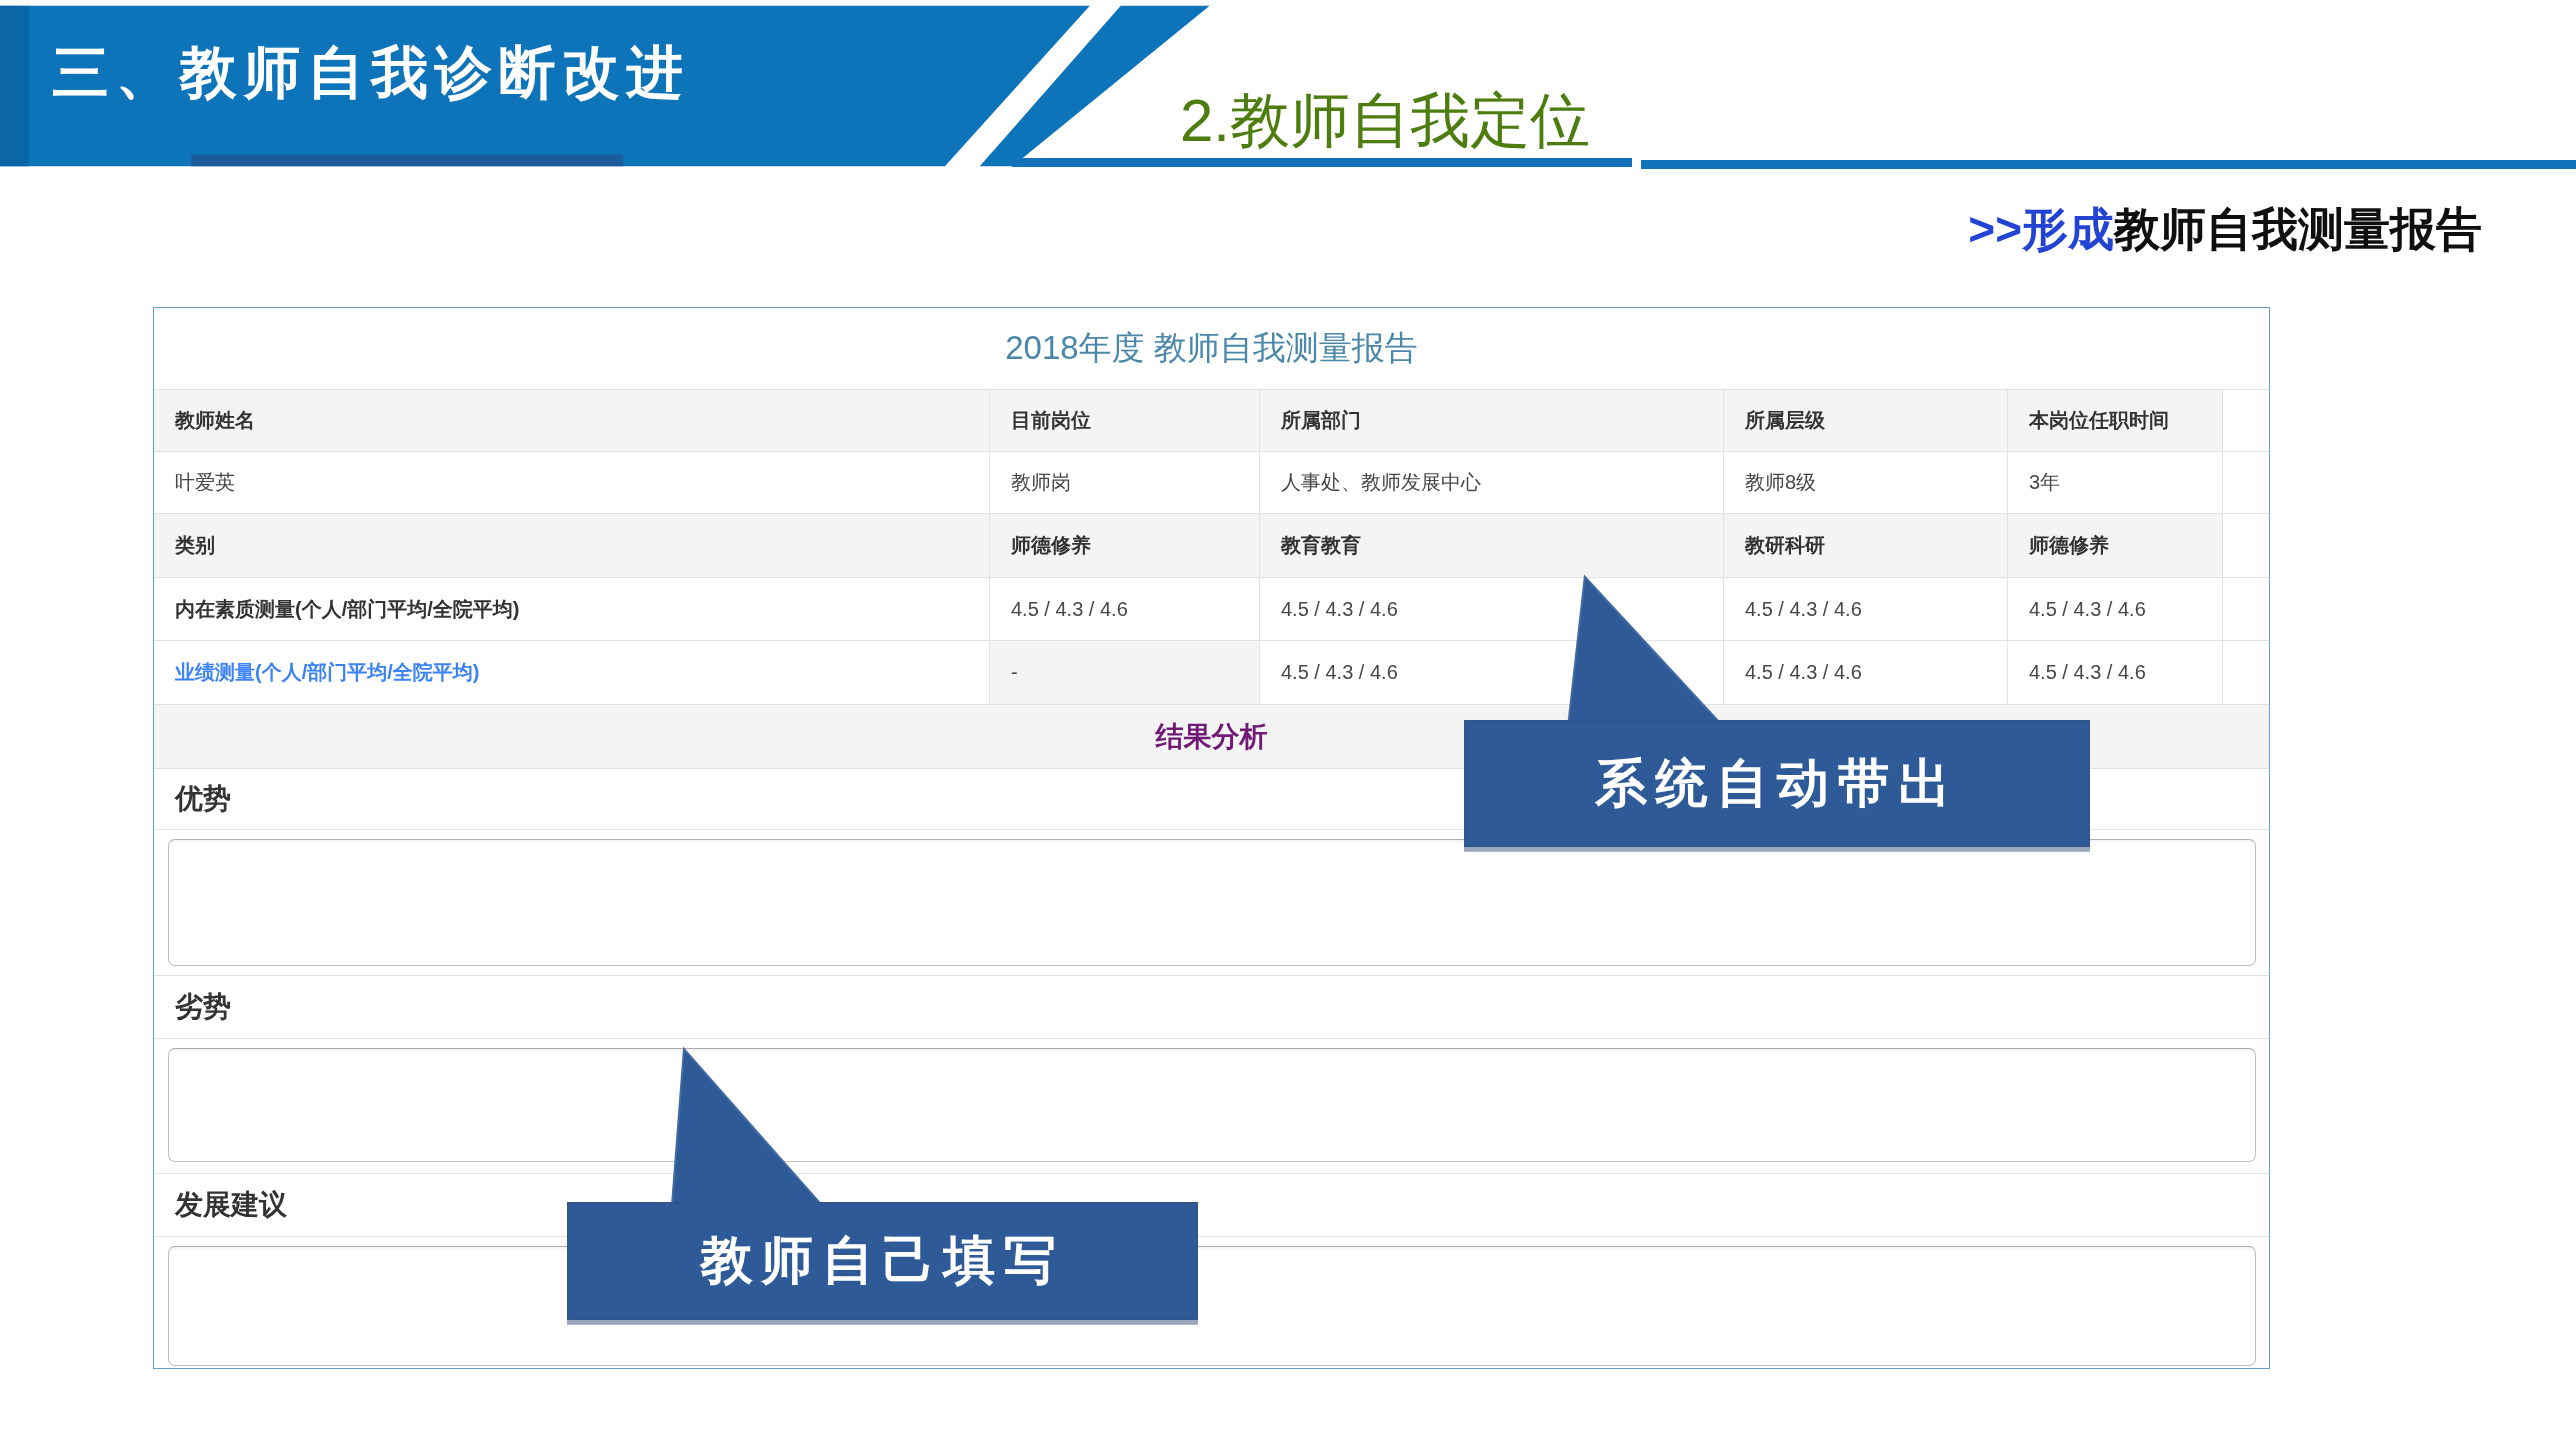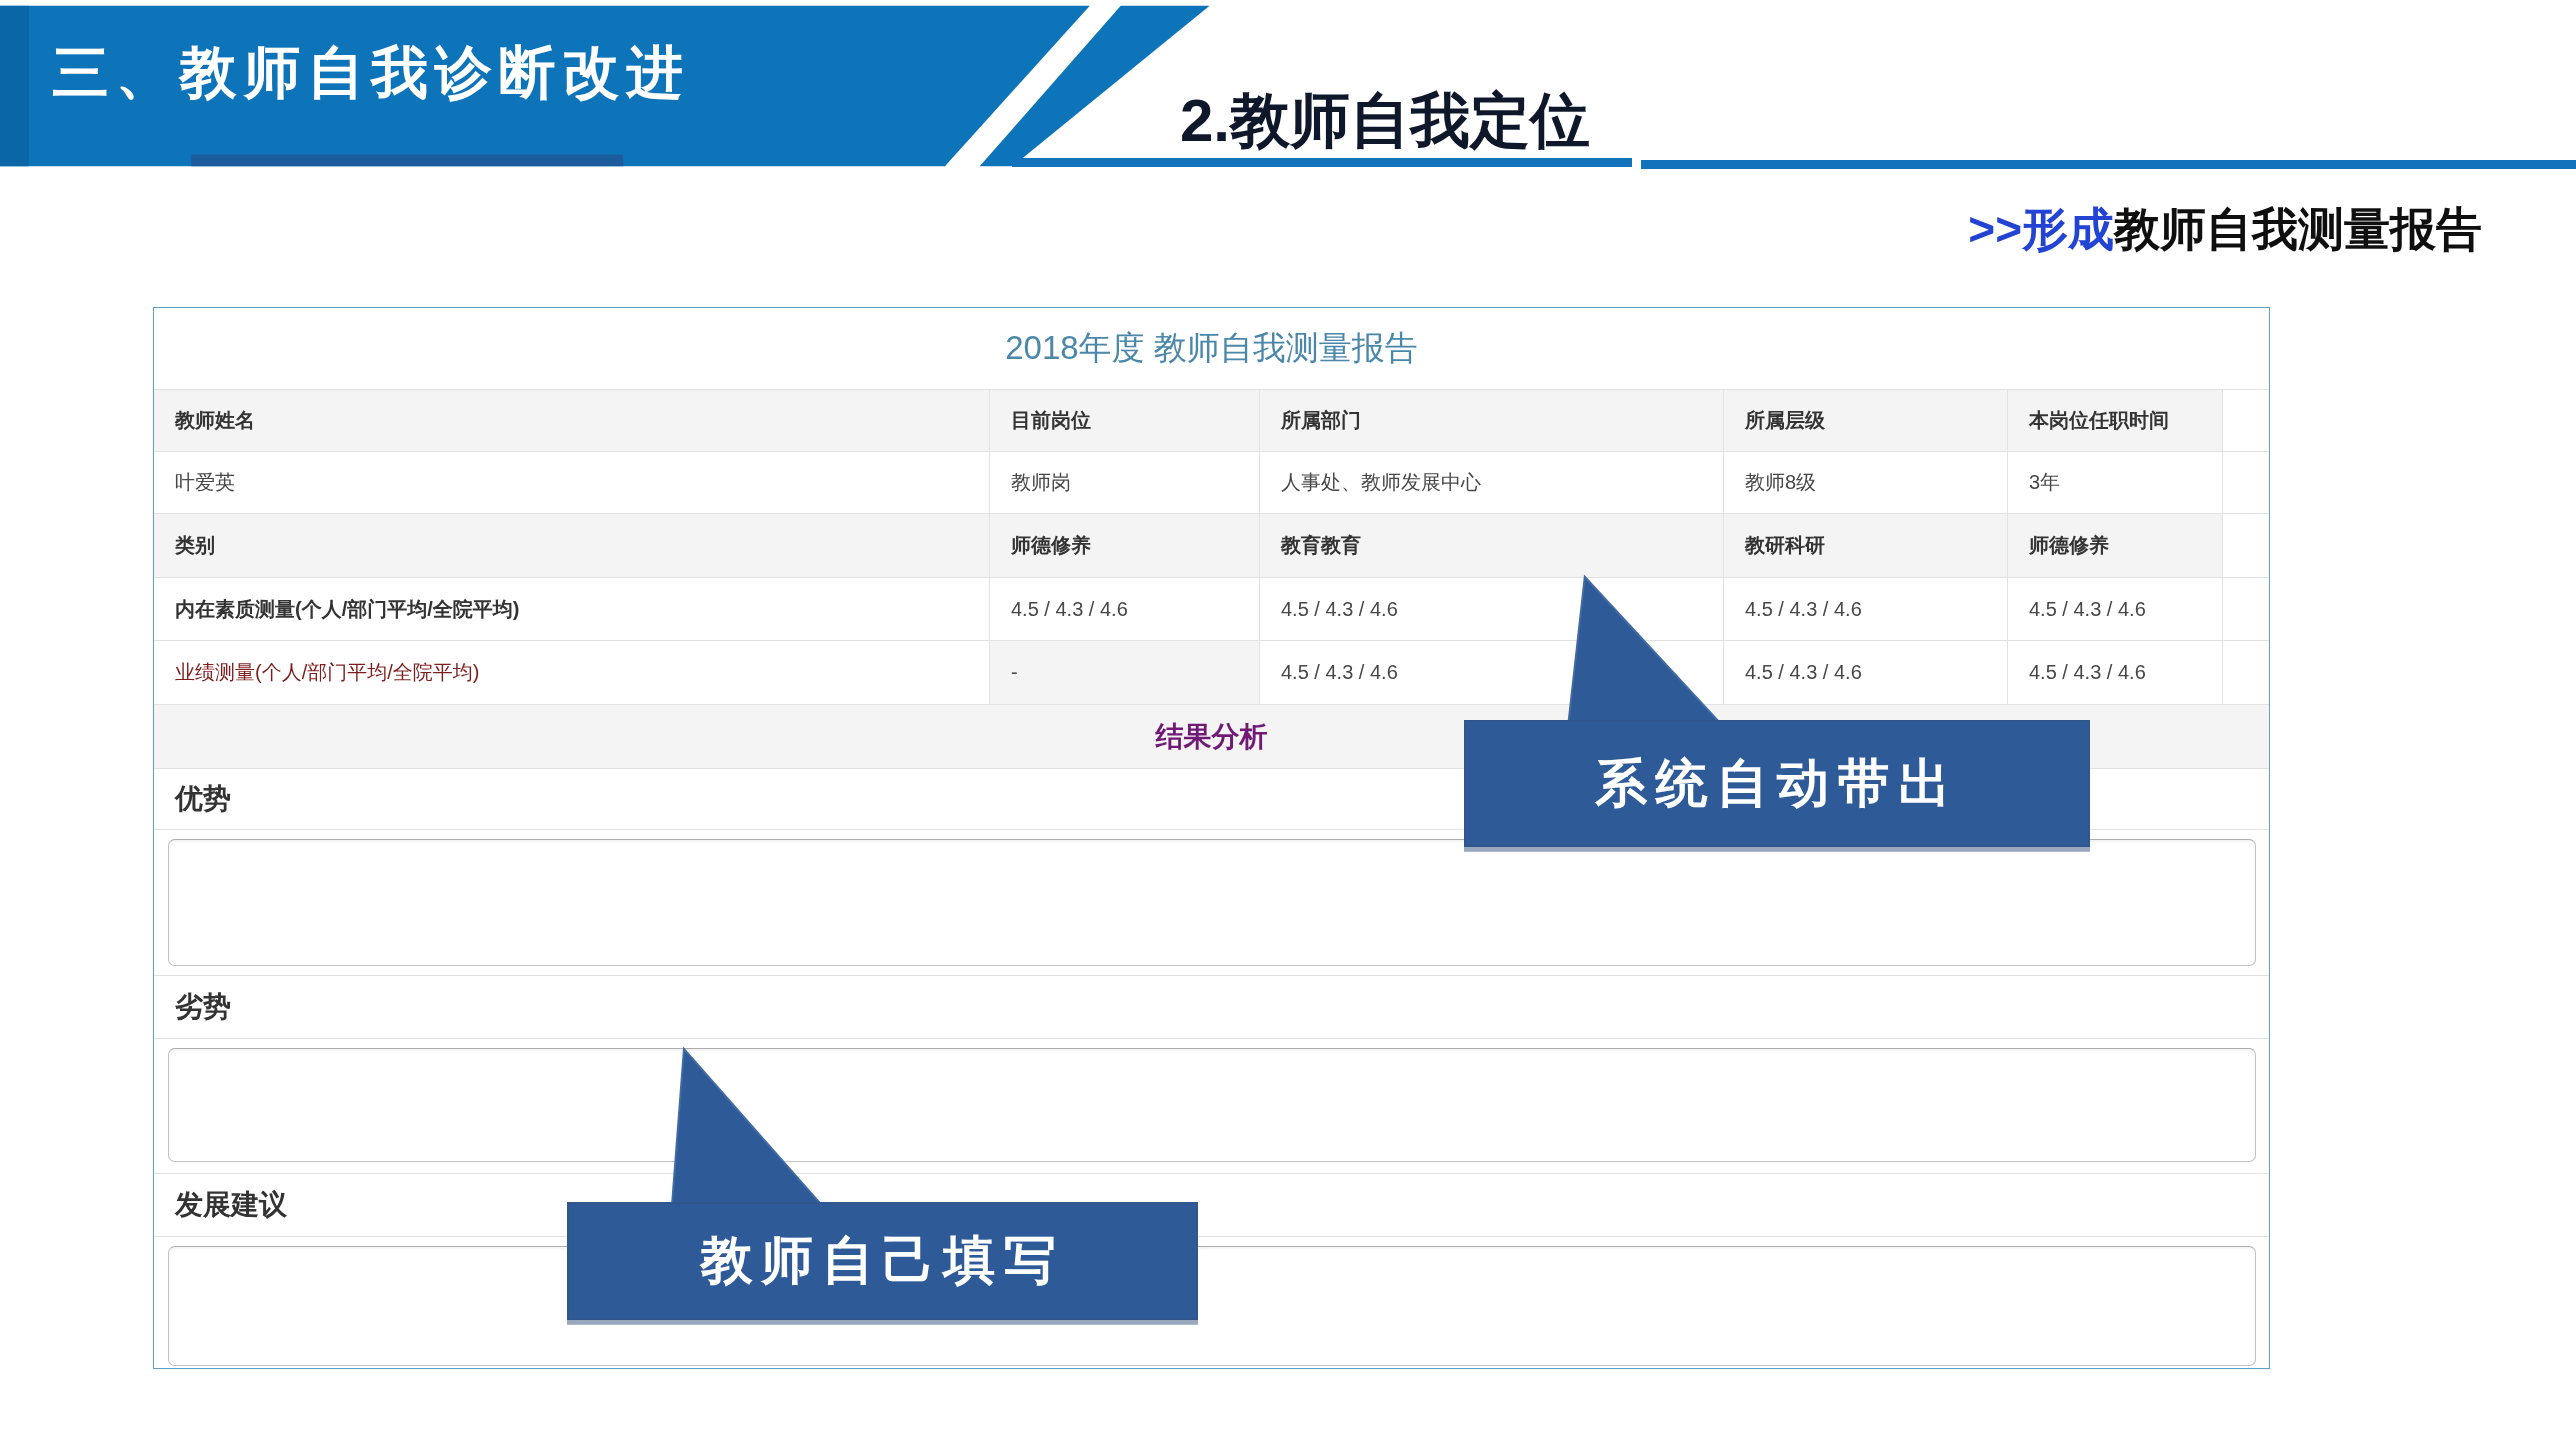--- a/index.html
+++ b/index.html
@@ -3,22 +3,22 @@
 <meta charset="utf-8">
 <style>
   html,body{margin:0;padding:0;background:#ffffff;}
   body{width:2576px;height:1450px;position:relative;overflow:hidden;
        font-family:"Liberation Sans","DejaVu Sans",sans-serif;color:#3c3c3c;}
 
   
   .banner-svg{position:absolute;left:0;top:0;z-index:1;}
   .banner-title{position:absolute;left:52px;top:35px;z-index:2;color:#ffffff;
     font-size:57px;font-weight:bold;letter-spacing:6.8px;white-space:nowrap;}
-  .section-title{position:absolute;left:1180px;top:81px;z-index:2;color:#0f172a;
-    font-size:60px;font-weight:bold;white-space:nowrap;}
+  .section-title{position:absolute;left:1180px;top:81px;z-index:2;color:#4d7c0f;
+    font-size:60px;font-weight:normal;white-space:nowrap;}
   .rule{position:absolute;height:8.7px;background:#1273ba;z-index:1;}
   .rule-left{left:1012px;top:158px;width:620px;}
   .rule-right{left:1641px;top:160px;width:935px;}
   .subtitle{position:absolute;left:1700px;top:199px;width:782px;z-index:2;
     font-size:46px;font-weight:bold;text-align:right;white-space:nowrap;color:#0f0f0f;}
   .subtitle .hl{color:#2343d3;}
 
   
   .report{position:absolute;left:153px;top:307px;width:2117px;height:1062px;
     border:1.9px solid #62a0ca;background:#ffffff;box-sizing:border-box;z-index:1;}
@@ -111,21 +111,21 @@
   <div class="trow r-h65">
     <div class="cell c1 td" style="font-weight:bold;color:#333333;">内在素质测量(个人/部门平均/全院平均)</div>
     <div class="cell c2 td">4.5 / 4.3 / 4.6</div>
     <div class="cell c3 td">4.5 / 4.3 / 4.6</div>
     <div class="cell c4 td">4.5 / 4.3 / 4.6</div>
     <div class="cell c5 td">4.5 / 4.3 / 4.6</div>
     <div class="cell csp"></div>
   </div>
 
   <div class="trow r-h66">
-    <div class="cell c1 td" style="font-weight:normal;color:#7f1d1d;">业绩测量(个人/部门平均/全院平均)</div>
+    <div class="cell c1 td" style="font-weight:bold;color:#3b82f6;">业绩测量(个人/部门平均/全院平均)</div>
     <div class="cell c2 td gray">-</div>
     <div class="cell c3 td">4.5 / 4.3 / 4.6</div>
     <div class="cell c4 td">4.5 / 4.3 / 4.6</div>
     <div class="cell c5 td">4.5 / 4.3 / 4.6</div>
     <div class="cell csp"></div>
   </div>
 
   <div class="r-result" style="border-bottom:1px solid #e2e2e2;">结果分析</div>
 
   <div class="r-label r-lab1">优势</div>

